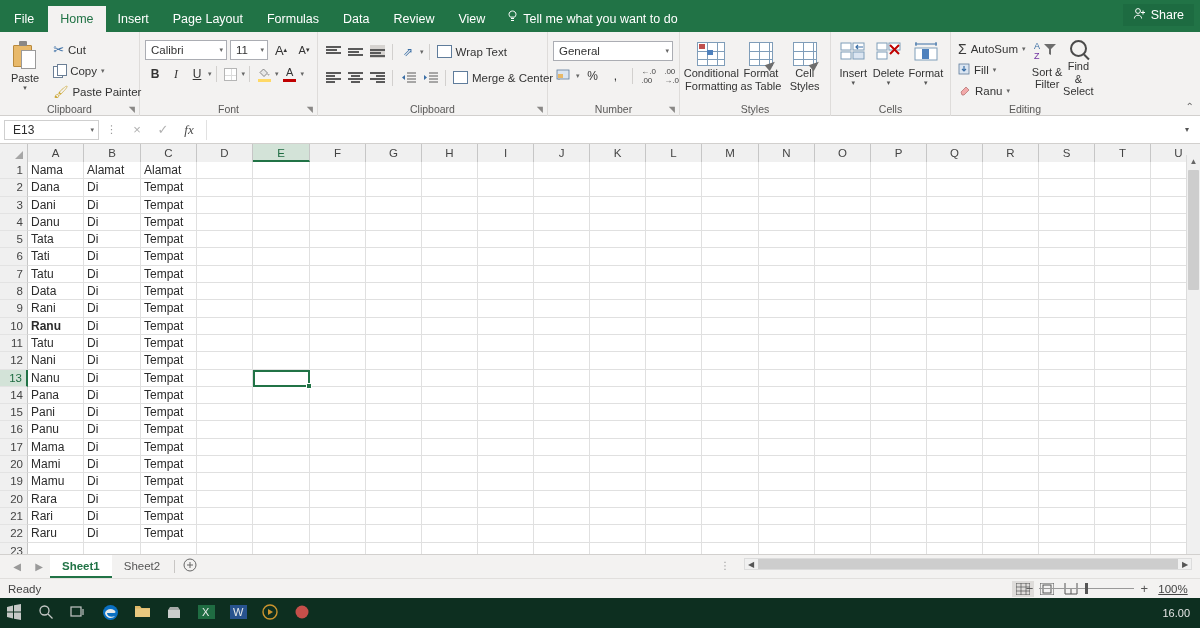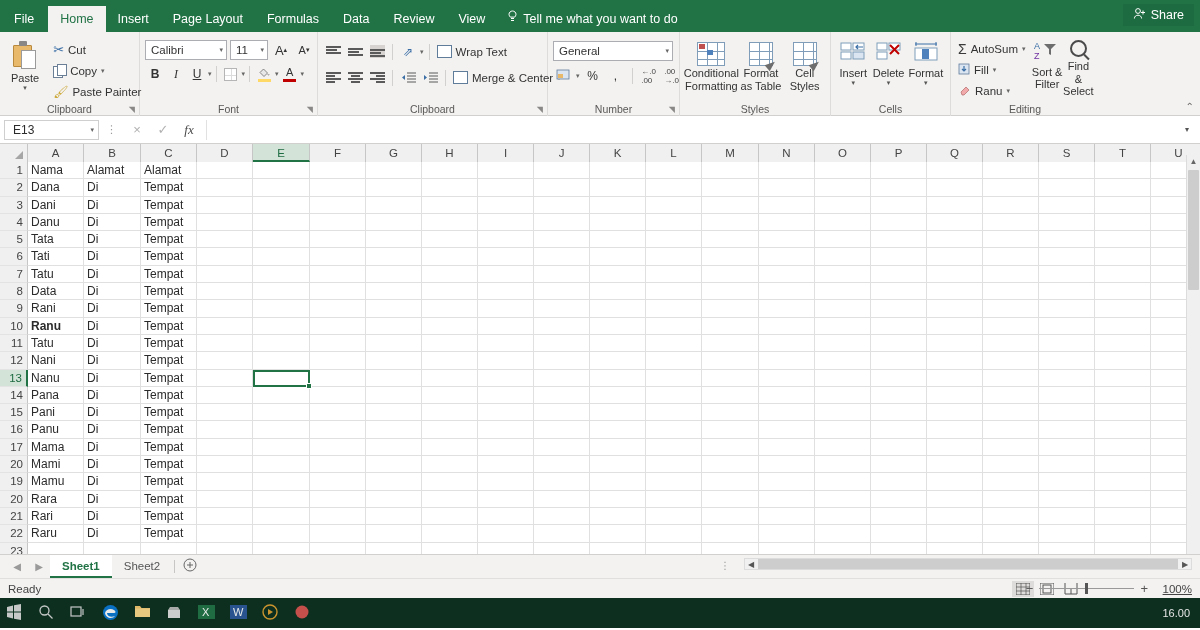--- a/index.html
+++ b/index.html
@@ -294,21 +294,21 @@
     height: 20px; background: #f3f2f1; border-top: 1px solid #e1dfdd;
     display: flex; align-items: center; font-size: 11.5px; color: #444;
     padding: 0 8px; position: relative;
   }
   .viewbtns { position: absolute; right: 118px; display: flex; gap: 2px; align-items:center; }
   .vbtn { width: 22px; height: 16px; display:flex;align-items:center;justify-content:center; }
   .vbtn.act { background: #dedcda; }
   .zoomwrap { position: absolute; right: 8px; display:flex; align-items:center; gap:6px; }
   .zslider { width: 95px; height: 1px; background: #999; position: relative; }
   .zslider .knob { position:absolute; left: 46px; top: -5px; width: 3px; height: 11px; background: #555; }
-  .zpct { width: 38px; text-align: right; font-size: 11.5px; color:#444;text-decoration:underline; }
+  .zpct { width: 38px; text-align: center; font-size: 11.5px; color:#444;text-decoration:underline; }
 
   
   .taskbar {
     height: 30px; background: #0d2f20; display: flex; align-items: center;
     padding-left: 6px; gap: 14px; position: relative;
   }
   .tbicon { width: 18px; height: 18px; opacity: .9; }
   .clock { position:absolute; right: 10px; color: #e6e6e6; font-size: 11px; text-align:right;}
 </style>
 </head>

